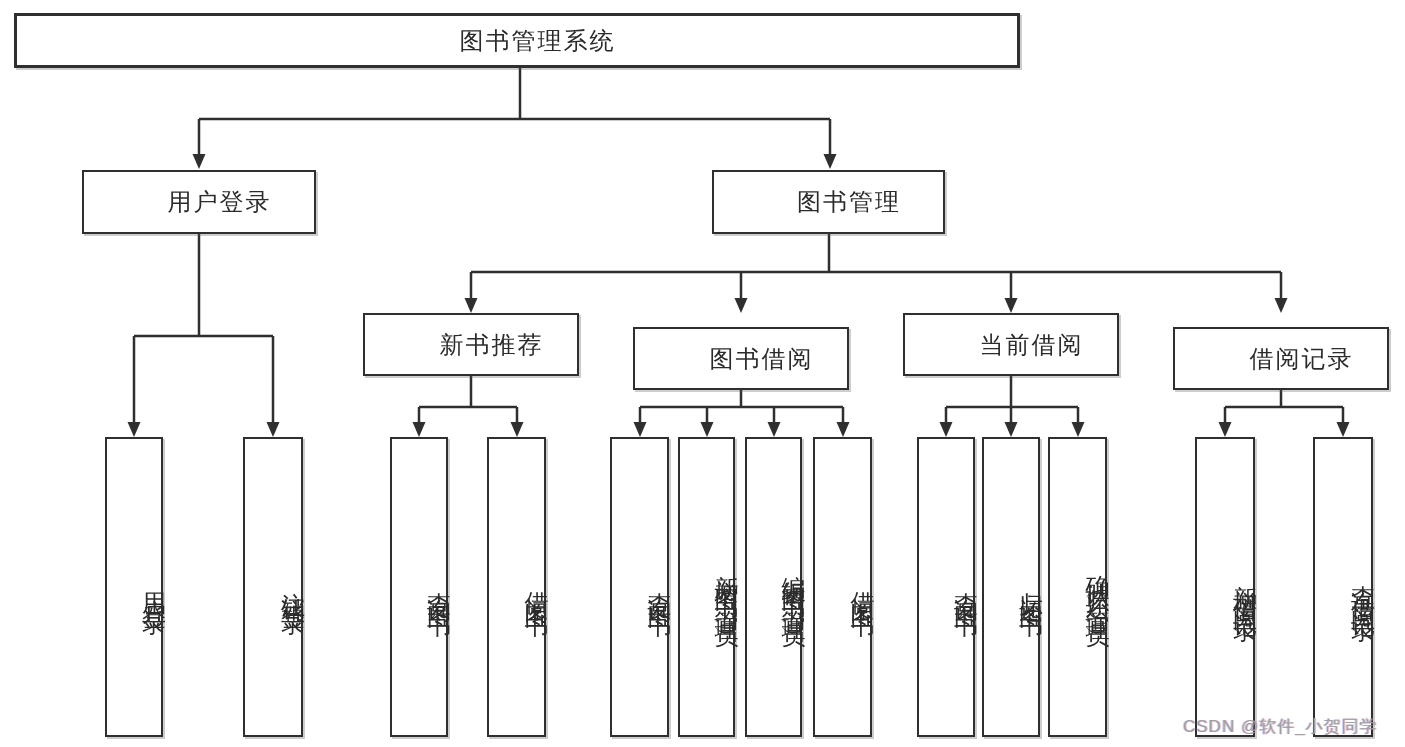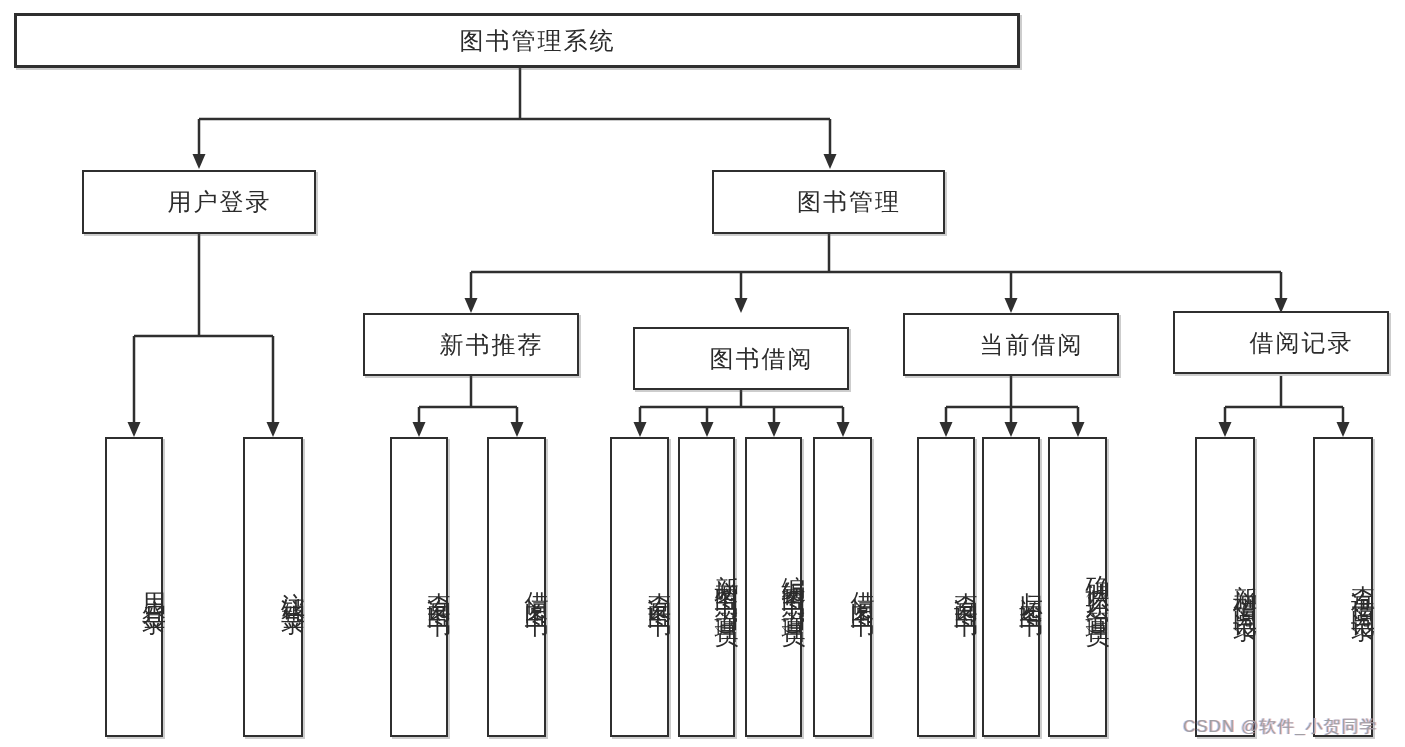--- a/index.html
+++ b/index.html
@@ -114,21 +114,21 @@
 
   <div class="box" style="left:712px; top:170px; width:233px; height:64px;">
     <span class="h-label">图书管理</span>
   </div>
   <div class="box" style="left:633px; top:327px; width:216px; height:63px;">
     <span class="h-label">图书借阅</span>
   </div>
   <div class="box" style="left:903px; top:313px; width:216px; height:63px;">
     <span class="h-label">当前借阅</span>
   </div>
-  <div class="box" style="left:1173px; top:311px; width:216px; height:63px;">
+  <div class="box" style="left:1173px; top:327px; width:216px; height:63px;">
     <span class="h-label">借阅记录</span>
   </div>
 
   <div class="box leaf" style="left:105px; top:437px; width:58px; height:300px;">
     <span class="v-label">用户登录</span>
   </div>
   <div class="box leaf" style="left:243px; top:437px; width:60px; height:300px;">
     <span class="v-label">注销登录</span>
   </div>
 

